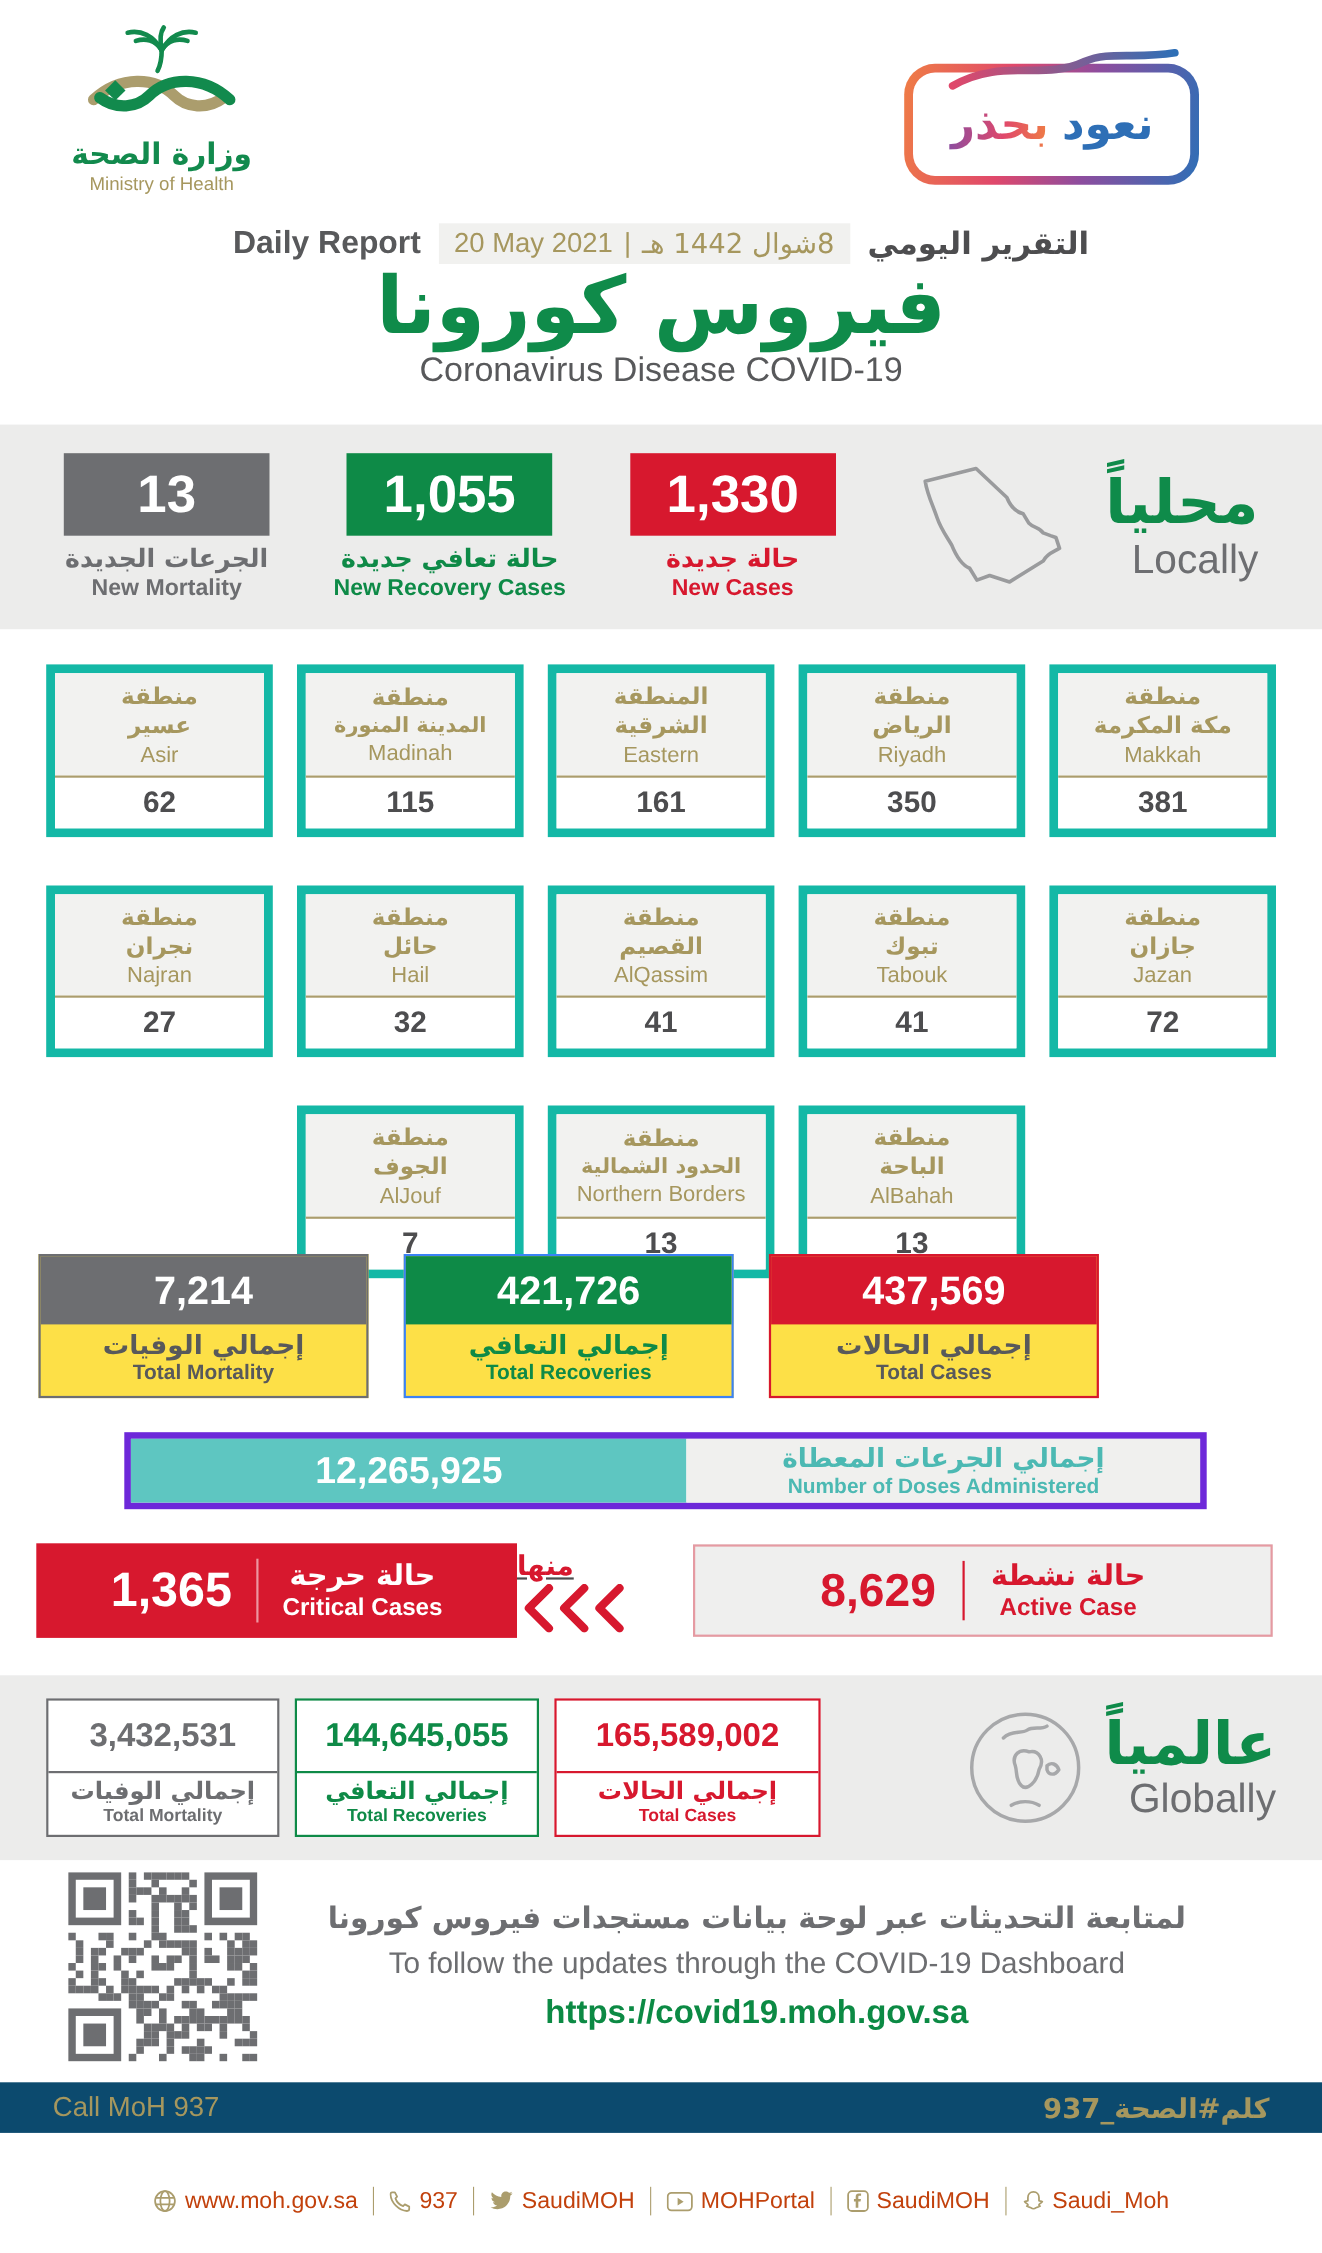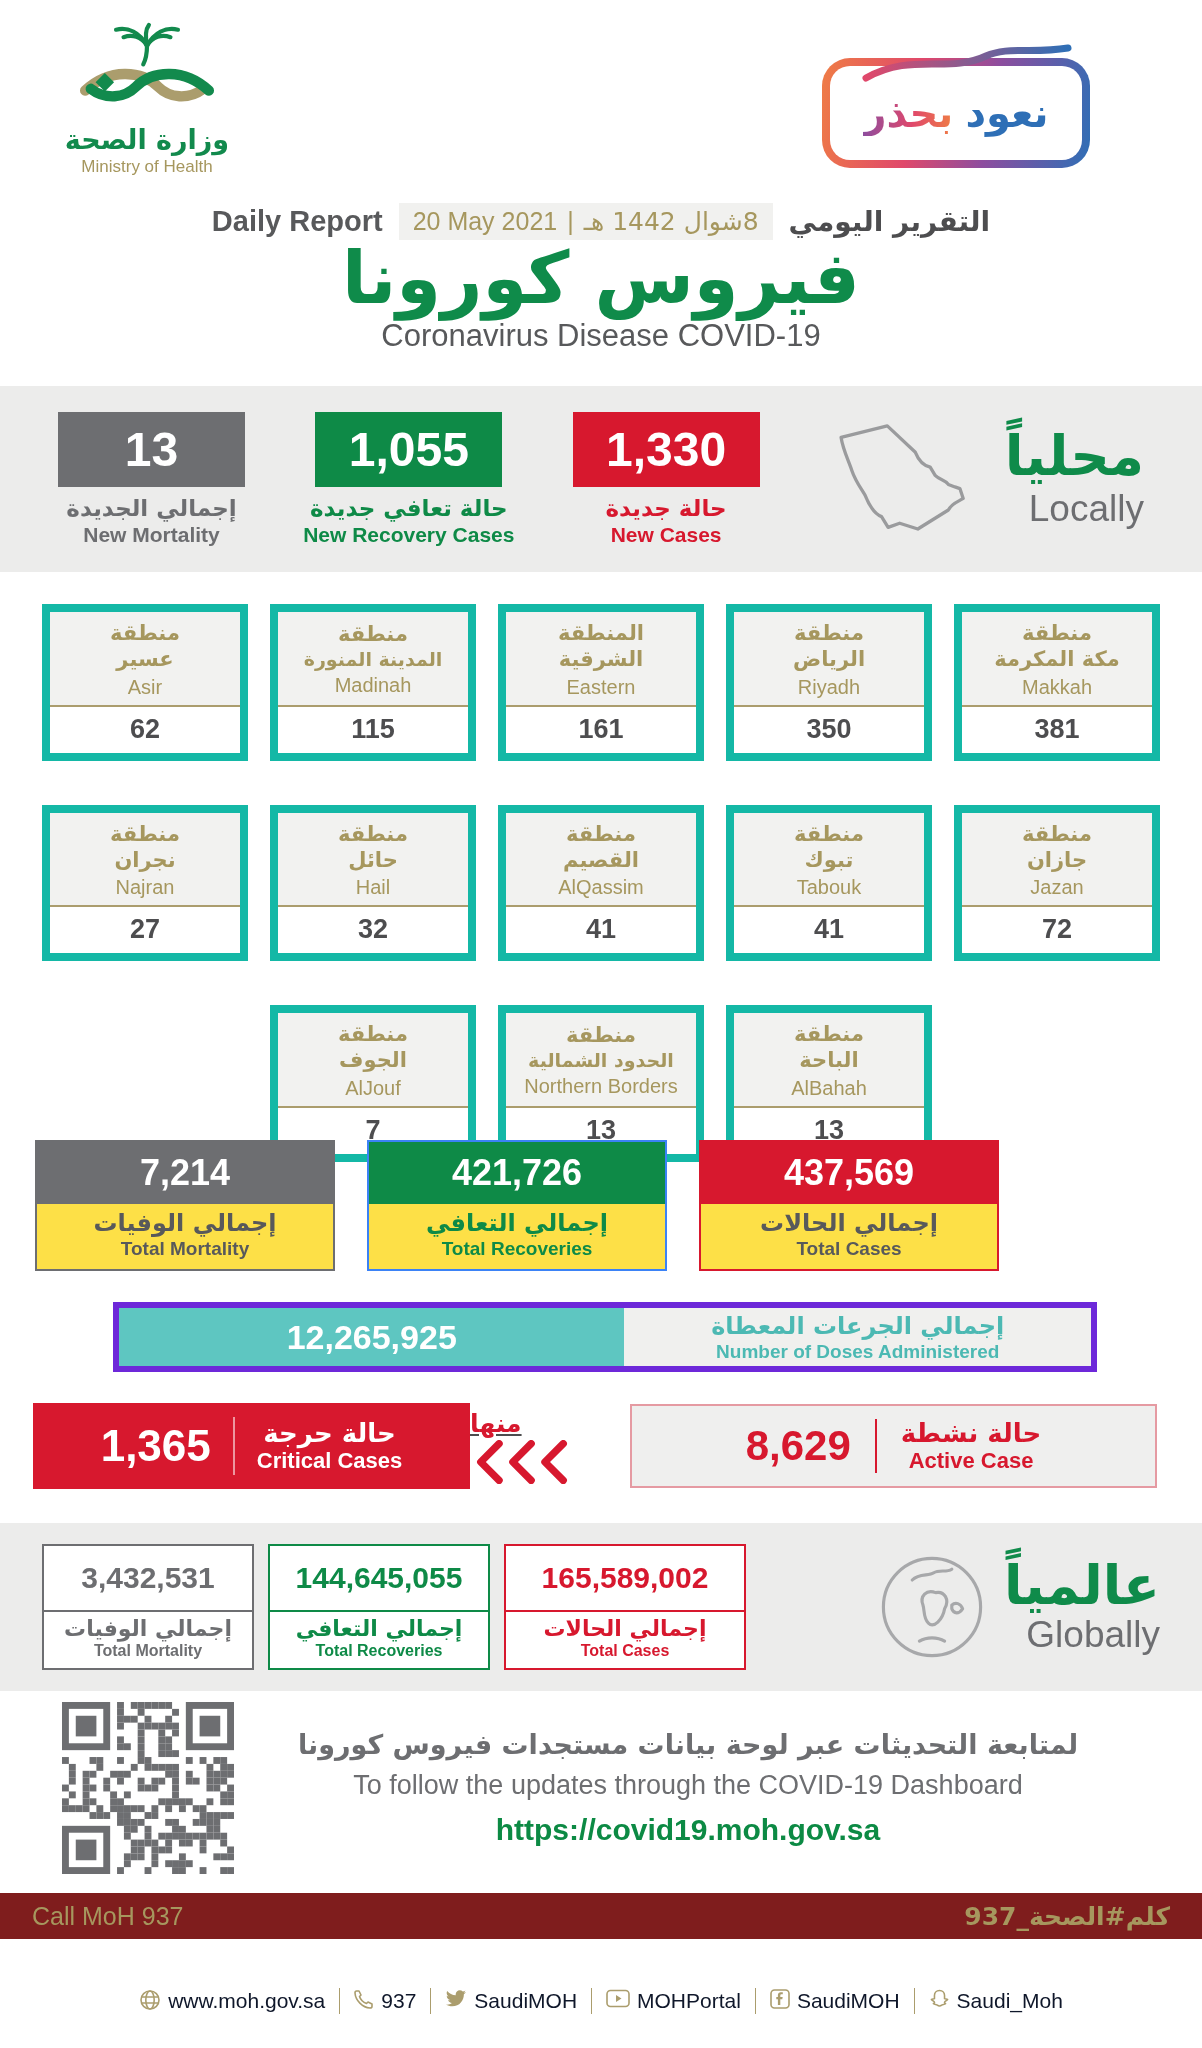--- a/index.html
+++ b/index.html
@@ -126,28 +126,28 @@
 
   
   .dash{position:absolute;top:1702px;left:0;width:100%;display:flex;align-items:center;}
   .qr{margin-left:62px;width:172px;height:172px;}
   .dash-txt{flex:1;text-align:center;padding-right:60px;}
   .dash-ar{color:#6d6e71;font-size:27px;font-weight:bold;}
   .dash-en{color:#6d6e71;font-size:27px;margin-top:10px;}
   .dash-url{color:#0c8a44;font-size:30px;font-weight:bold;margin-top:12px;}
 
   
-  .foot-band{position:absolute;top:1893px;left:0;width:100%;height:46px;background:#7f1d1d;
+  .foot-band{position:absolute;top:1893px;left:0;width:100%;height:46px;background:#0c4a6e;
              display:flex;align-items:center;justify-content:space-between;
-             padding:0 32px;box-sizing:border-box;text-align:right;}
+             padding:0 48px;box-sizing:border-box;text-align:right;}
   .foot-band .f-en{color:#a6975e;font-size:25px;}
   .foot-band .f-ar{color:#a6975e;font-size:25px;font-weight:bold;}
   .social{position:absolute;top:1988px;left:0;width:100%;display:flex;
           justify-content:center;align-items:center;gap:14px;}
-  .soc-item{display:flex;gap:7px;color:#0f172a;font-size:21px;}
+  .soc-item{display:flex;align-items:center;gap:7px;color:#c2410c;font-size:21px;}
   .soc-sep{width:1px;height:26px;background:#ab9d6d;}
 </style>
 </head>
 <body>
 
 <div class="page">
 
   <div class="header">
     <div class="logo">
       <svg width="150" height="96" viewBox="0 0 160 100">
@@ -195,21 +195,21 @@
       <span class="report-ar-title ar">التقرير اليومي</span>
     </div>
   </div>
 
   <div class="title-ar ar">فيروس كورونا</div>
   <div class="title-en">Coronavirus Disease COVID-19</div>
 
   <div class="locally-band band">
     <div class="stat">
       <div class="stat-box" style="background:#6d6e71">13</div>
-      <div class="l-ar ar" style="color:#6d6e71">إجمالي الجديدة</div>
+      <div class="l-ar ar" style="color:#6d6e71">الجرعات الجديدة</div>
       <div class="l-en" style="color:#6d6e71">New Mortality</div>
     </div>
     <div class="stat">
       <div class="stat-box" style="background:#0e8a47">1,055</div>
       <div class="l-ar ar" style="color:#0e8a47">حالة تعافي جديدة</div>
       <div class="l-en" style="color:#0e8a47">New Recovery Cases</div>
     </div>
     <div class="stat">
       <div class="stat-box" style="background:#d7182e">1,330</div>
       <div class="l-ar ar" style="color:#d7182e">حالة جديدة</div>

